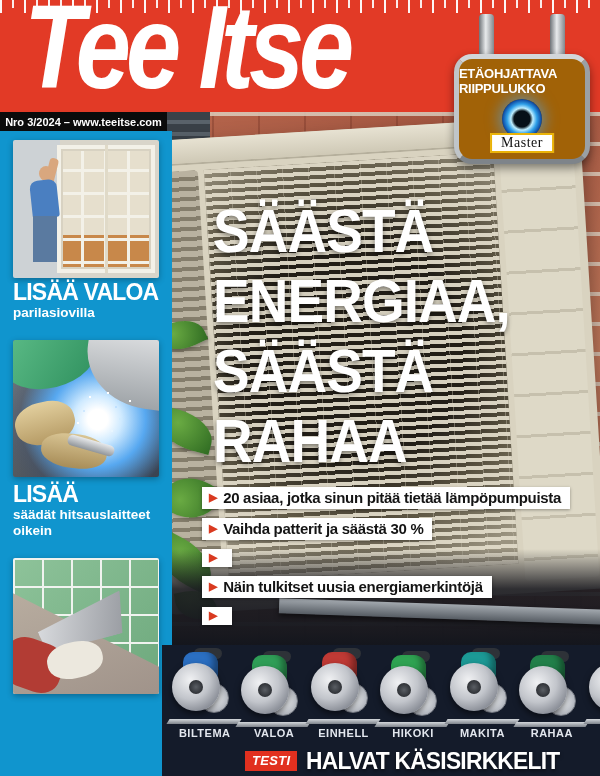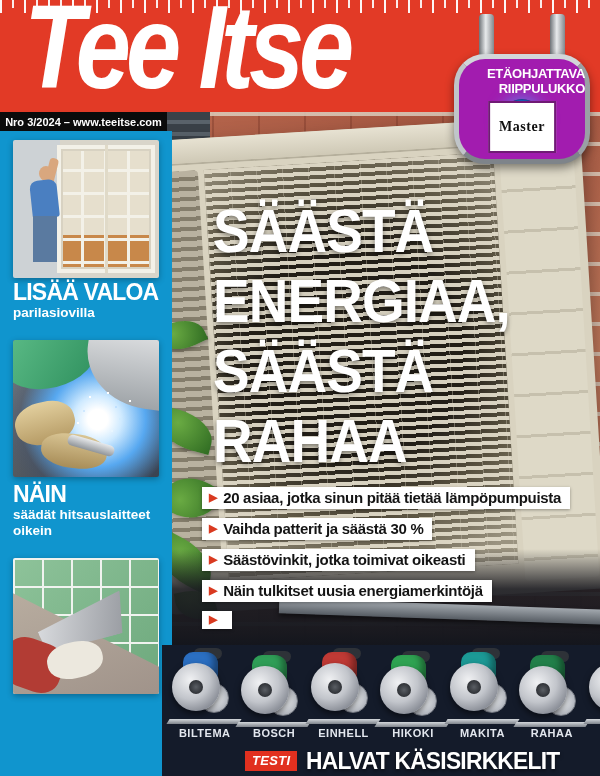--- a/index.html
+++ b/index.html
@@ -18,31 +18,31 @@
 
   .issue-bar { position:absolute; left:0; top:112px; width:167px; height:19px; background:#0b0b0b;
     display:flex; align-items:center; justify-content:center; color:#fff; font-size:11px; font-weight:bold;
     z-index:15; white-space:nowrap; }
 
   
   .padlock { position:absolute; left:452px; top:12px; width:140px; height:152px; z-index:40; }
   .shackle { position:absolute; top:2px; width:15px; height:48px; border-radius:4px;
     background:linear-gradient(to right,#6e7378,#e8eaec 45%,#83888d); }
   .shackle.l { left:27px; } .shackle.r { right:27px; }
-  .lock-body { position:absolute; left:2px; right:2px; top:42px; bottom:0; background:#a21caf;
-    border:5px solid; border-color:#d2d6d9 #9aa0a5 #7e848a #c0c5c9; border-radius:31px;
-    box-shadow:0 4px 10px rgba(0,0,0,.45); text-align:right; }
+  .lock-body { position:absolute; left:2px; right:2px; top:42px; bottom:0; background:#a16207;
+    border:5px solid; border-color:#d2d6d9 #9aa0a5 #7e848a #c0c5c9; border-radius:18px;
+    box-shadow:0 4px 10px rgba(0,0,0,.45); text-align:left; }
   .lock-line { color:#fff; font-weight:bold; font-size:13px; line-height:15px; letter-spacing:-0.3px; }
   .lock-line.first { margin-top:7px; }
   .lock-ring { width:40px; height:40px; margin:3px auto 0; border-radius:50%;
     background:radial-gradient(circle,#061018 0 8px,#bdeeff 11px,#2e9fe8 15px,#1252a8 19px,#0a1420 23px);
     box-shadow:0 0 14px 3px rgba(70,170,255,.55); }
   .lock-brand { position:absolute; bottom:6px; left:50%; transform:translateX(-50%);
-    background:#fff; border:2px solid #701a75; padding:16px 9px; font-family:"Liberation Serif", serif;
-    font-weight:bold; font-size:14px; color:#101010; letter-spacing:.5px; white-space:nowrap; }
+    background:#fff; border:2px solid #eab308; padding:0 9px; font-family:"Liberation Serif", serif;
+    font-weight:normal; font-size:14px; color:#101010; letter-spacing:.5px; white-space:nowrap; }
 
   
   .photo { position:absolute; left:166px; top:112px; width:434px; height:533px; overflow:hidden;
     background:
       repeating-linear-gradient(to bottom, rgba(220,204,188,.85) 0 4px, transparent 4px 30px),
       repeating-linear-gradient(to right, rgba(120,55,40,.4) 0 2px, transparent 2px 46px),
       linear-gradient(135deg,#b5654c 0%,#a2543f 40%,#c27a5c 70%,#9c5040 100%); }
   .photo-window { position:absolute; left:0; top:0; width:44px; height:108px;
     background:repeating-linear-gradient(to bottom,#3a4148 0 8px,#59626a 8px 12px); }
   .pump { position:absolute; left:-14px; top:16px; width:442px; height:474px; transform:rotate(-3.5deg);
@@ -202,21 +202,20 @@
     <div class="bullet">
       <span class="arrow">▶</span>
       <span>20 asiaa, jotka sinun pitää tietää lämpöpumpuista</span>
     </div>
     <div class="bullet">
       <span class="arrow">▶</span>
       <span>Vaihda patterit ja säästä 30 %</span>
     </div>
     <div class="bullet">
       <span class="arrow">▶</span>
-      <span>Säästövinkit, jotka toimivat oikeasti</span>
     </div>
     <div class="bullet">
       <span class="arrow">▶</span>
       <span>Näin tulkitset uusia energiamerkintöjä</span>
     </div>
     <div class="bullet">
       <span class="arrow">▶</span>
     </div>
   </div>
 
@@ -236,21 +235,21 @@
 
     <div class="s-photo ph2">
       <div class="helmet"></div>
       <div class="funnel"></div>
       <div class="glove1"></div>
       <div class="glove2"></div>
       <div class="torch"></div>
       <div class="sparks"></div>
     </div>
     <div class="s-cap" style="top:350px">
-      <div class="s-title">NÄIN</div>
+      <div class="s-title">LISÄÄ</div>
       <div class="s-line">säädät hitsauslaitteet</div>
       <div class="s-line">oikein</div>
     </div>
 
     <div class="s-photo ph3">
       <div class="mortar"></div>
       <div class="trowel"></div>
       <div class="sleeve"></div>
       <div class="glove"></div>
     </div>
@@ -303,21 +302,21 @@
       <div class="saw-cell">
         <div class="saw-handle"></div>
         <div class="saw-motor" style="background: rgb(200, 52, 44);"></div>
         <div class="saw-blade"></div>
         <div class="saw-guard"></div>
         <div class="saw-base"></div>
       </div>
     </div>
     <div class="brand-row">
       <div class="brand-label">BILTEMA</div>
-      <div class="brand-label">BOSCH</div>
+      <div class="brand-label">VALOA</div>
       <div class="brand-label">EINHELL</div>
       <div class="brand-label">HIKOKI</div>
       <div class="brand-label">MAKITA</div>
       <div class="brand-label">RAHAA</div>
       <div class="brand-label">SKIL</div>
     </div>
     <div class="testi-row">
       <span class="testi-badge" style="background: rgb(225, 48, 31);">TESTI</span>
       <span class="testi-title">HALVAT KÄSISIRKKELIT</span>
     </div>

